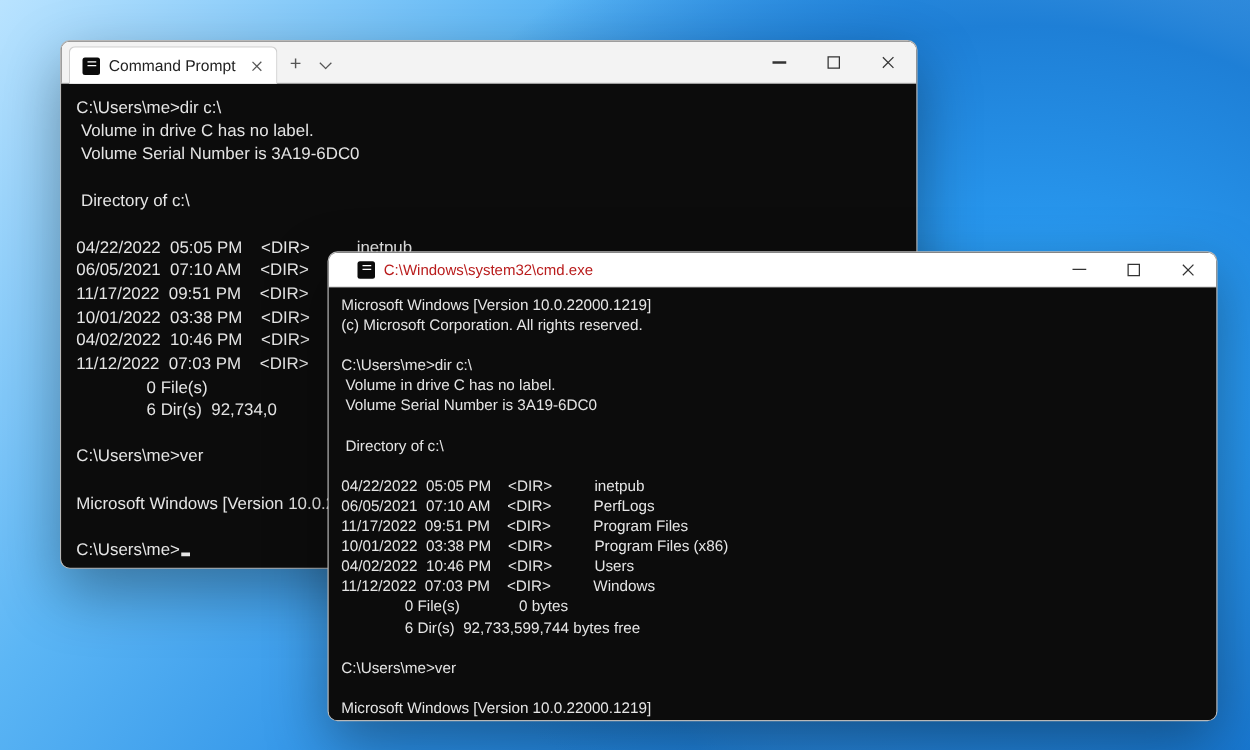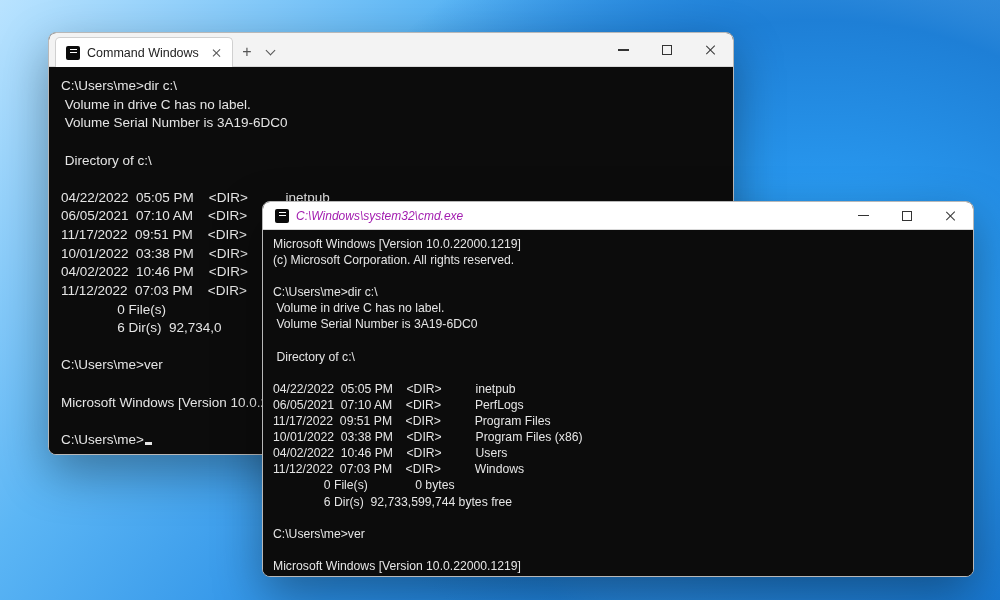--- a/index.html
+++ b/index.html
@@ -48,21 +48,21 @@
     .sys-btns { display:flex; }
     .sys-btn { width:44px; height:34px; display:flex; align-items:center; justify-content:center; color:#333; }
     .i-min{width:11px;height:1.1px;background:#333;}
     .i-max{width:10px;height:10px;border:1.1px solid #333;}
     .i-x{width:12px;height:12px;position:relative;}
     .i-x::before,.i-x::after{content:"";position:absolute;left:5px;top:0;width:1.2px;height:12px;background:#333;}
     .i-x::before{transform:rotate(45deg);} .i-x::after{transform:rotate(-45deg);}
     
     .classic-bar{
       height:28px; background:#fff; display:flex; align-items:center;
-      padding-left:12px; font-size:12px; color:#a21caf; border-bottom:1px solid #d9d9d9;font-style:italic;
+      padding-left:23px; font-size:12px; color:#b91c1c; border-bottom:1px solid #d9d9d9;
     }
     .classic-bar .sys-btns{ margin-left:auto; }
     .classic-bar .sys-btn{ width:44px; height:28px; }
     .classic-bar .tab-ico{ margin-right:7px; }
     
     .term {
       background:#0c0c0c; color:#e5e5e5;
       font-family:Liberation Sans, sans-serif;
       font-size:13.5px; line-height:1.38; padding:10px 12px;
       white-space:pre;
@@ -70,21 +70,21 @@
     .term2 { font-size:12.2px; line-height:1.32; padding:6px 10px; }
     .cursor{display:inline-block;width:7px;height:3px;background:#e5e5e5;vertical-align:-1px;margin-left:1px;}
   </style>
 </head>
 <body>
 
 <div class="win" style="left:48px; top:32px; width:686px; height:423px;">
   <div class="wt-bar">
     <div class="wt-tab">
       <span class="tab-ico"></span>
-      <span>Command Windows</span>
+      <span>Command Prompt</span>
       <span class="tab-close"></span>
     </div>
     <div class="wt-add">+</div>
     <div class="wt-drop">
         <span class="chev"></span>
       </div>
     <div class="wt-spacer"></div>
     <div class="sys-btns">
       <div class="sys-btn">
           <span class="i-min"></span>

